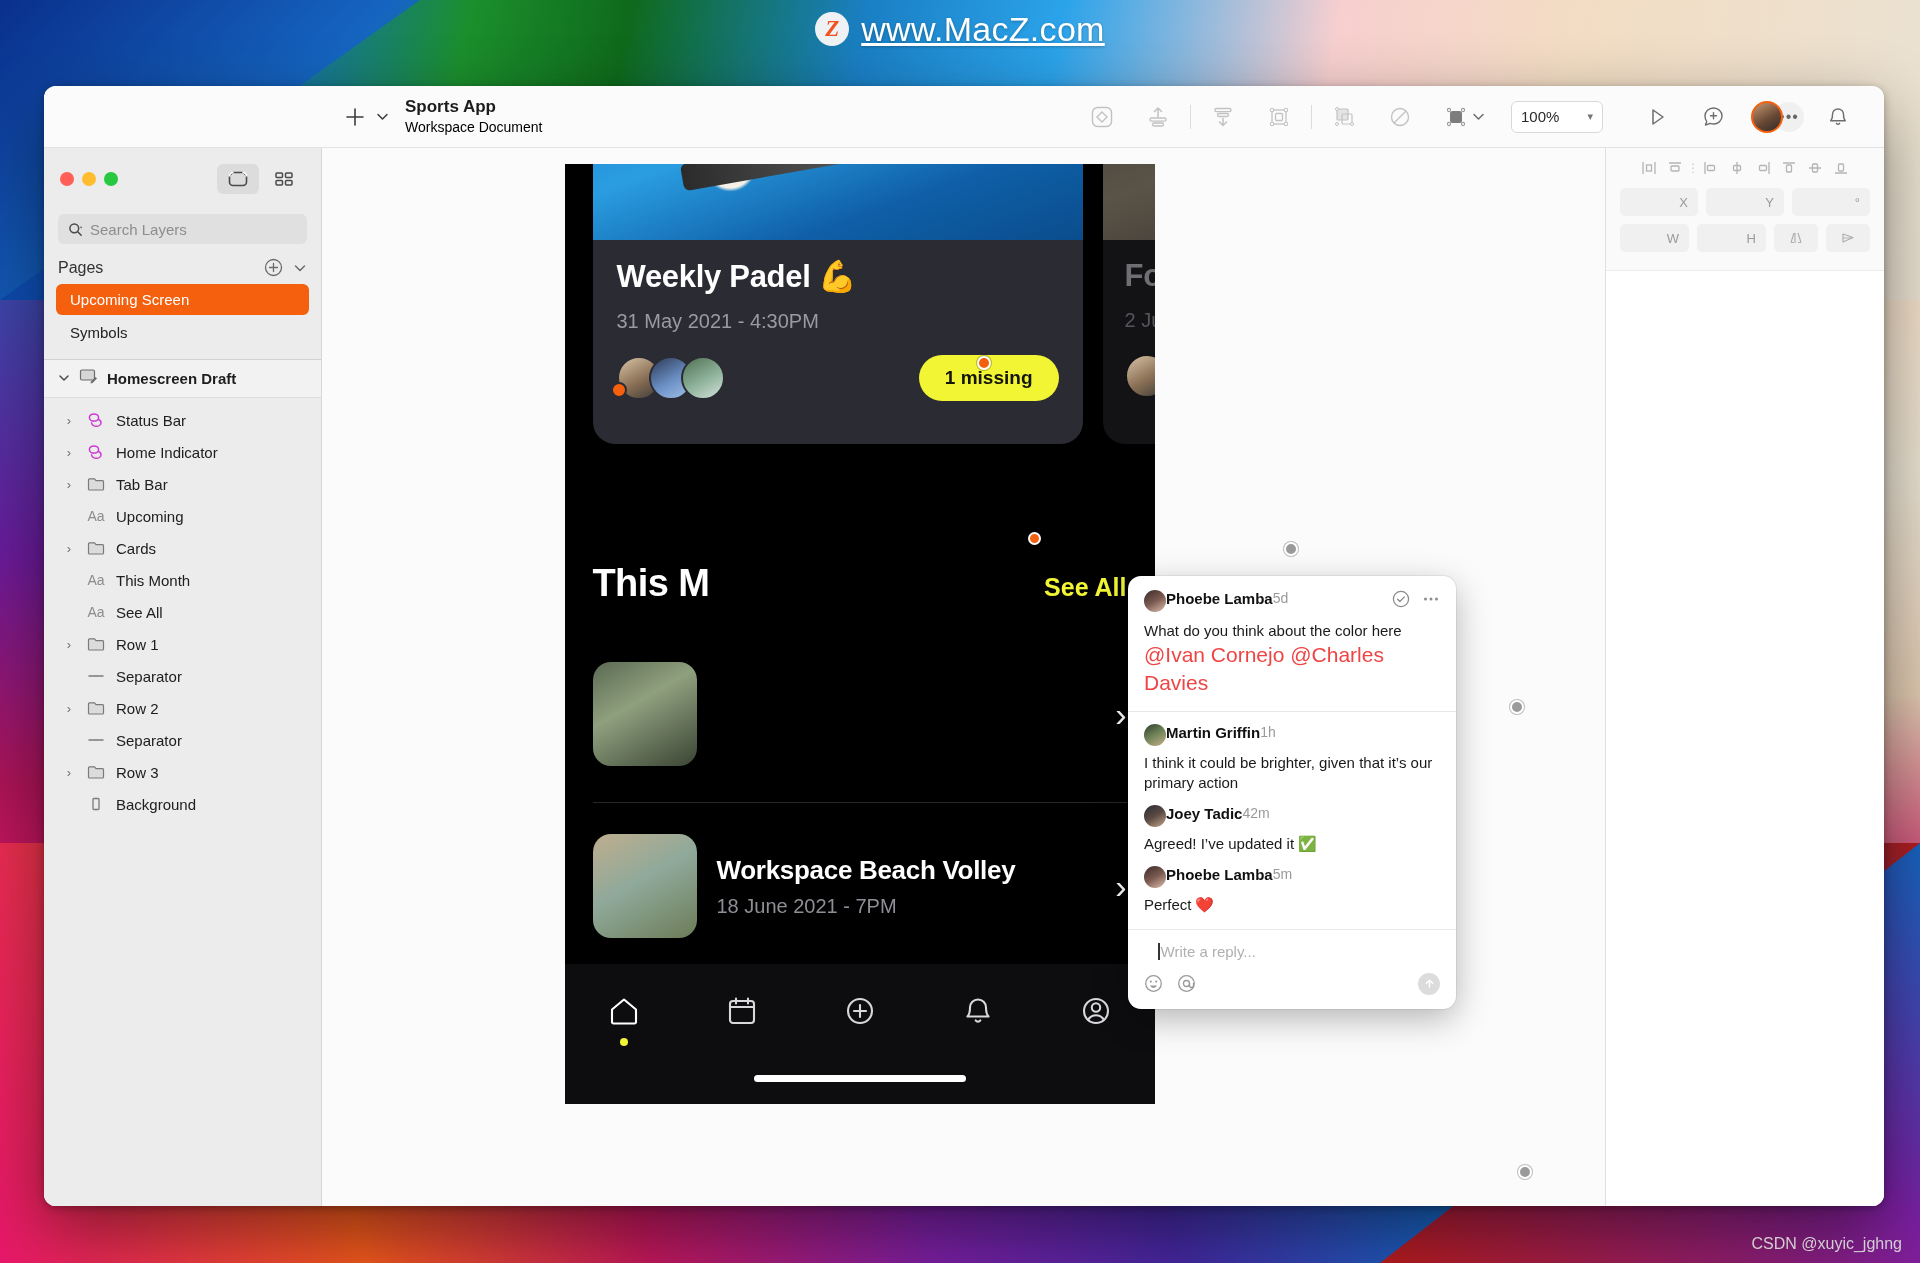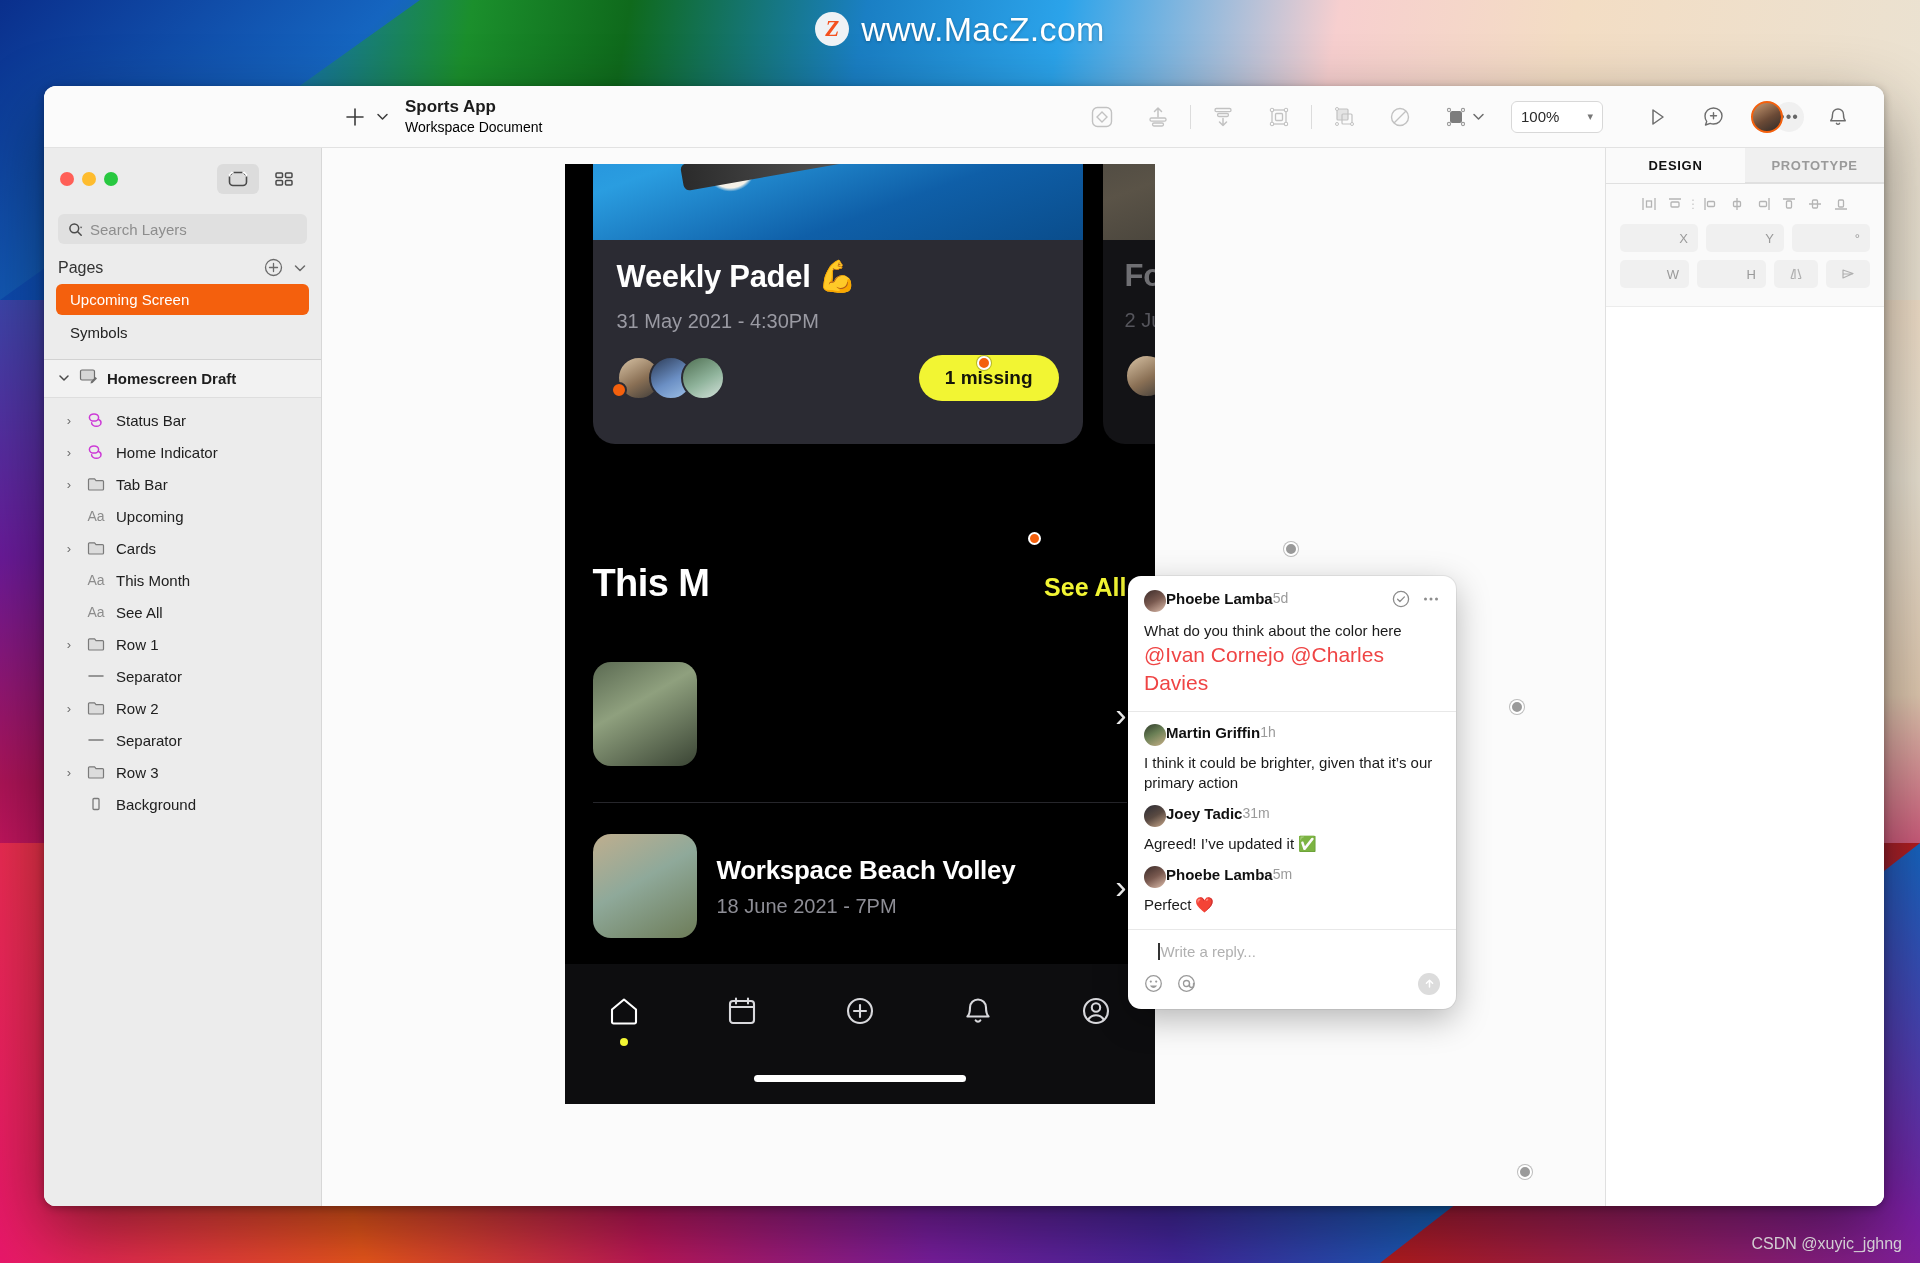--- a/index.html
+++ b/index.html
@@ -54,20 +54,21 @@
   #watermark-top .wm-badge {
     width:34px; height:34px; border-radius:50%;
     background:#eef2f5; color:#f4511e;
     display:flex; align-items:center; justify-content:center;
     font-size:23px; font-weight:bold; font-style:italic;
     font-family:"Liberation Serif", serif;
   }
   #watermark-top .wm-text {
     color:#fff; font-size:34px; font-weight:400; letter-spacing:0.3px;
     text-shadow: 0 1px 3px rgba(0,0,0,.25);
+    text-decoration: underline;
   }
   #watermark-bottom {
     position:absolute; right:18px; bottom:10px; z-index:50;
     color:#d8d8d8; font-size:16px; opacity:.95;
   }
 
   
   #app-window {
     position:absolute; left:44px; top:86px; width:1840px; height:1120px;
     background:#fbfbfb; border-radius:12px; overflow:hidden;
@@ -811,21 +812,21 @@
               <span class="cm-name">Martin Griffin</span>
               <span class="cm-time">1h</span>
             </div>
             <div class="cm-text">I think it could be brighter, given that it’s our primary action</div>
           </div>
 
           <div class="cm-reply">
             <div class="cm-meta">
               <div class="cm-av j1"></div>
               <span class="cm-name">Joey Tadic</span>
-              <span class="cm-time">31m</span>
+              <span class="cm-time">42m</span>
             </div>
             <div class="cm-text">Agreed! I’ve updated it ✅</div>
           </div>
 
           <div class="cm-reply">
             <div class="cm-meta">
               <div class="cm-av p1"></div>
               <span class="cm-name">Phoebe Lamba</span>
               <span class="cm-time">5m</span>
             </div>
@@ -862,24 +863,20 @@
         </div>
       </div>
 
       <svg id="mouse-cursor" width="20" height="28" viewBox="0 0 20 28">
         <path d="M2 1.5l14.5 11-6.3.6 3.6 7.6-3 1.4-3.6-7.6-4.2 4.6z" fill="#000" stroke="#fff" stroke-width="1.4" stroke-linejoin="round"></path>
       </svg>
 
     </div>
 
     <div id="inspector">
-      <div id="insp-tabs">
-        <div class="insp-tab active">DESIGN</div>
-        <div class="insp-tab">PROTOTYPE</div>
-      </div>
 
       <div id="align-row">
         <div class="align-btn">
           <svg width="18" height="16" viewBox="0 0 18 16">
             <path d="M3 2v12M15 2v12" stroke="#b4b4b4" stroke-width="1.3"></path>
             <rect x="6.5" y="5" width="5" height="6" stroke="#b4b4b4" stroke-width="1.3" fill="none"></rect>
           </svg>
         </div>
         <div class="align-btn">
           <svg width="18" height="16" viewBox="0 0 18 16">

